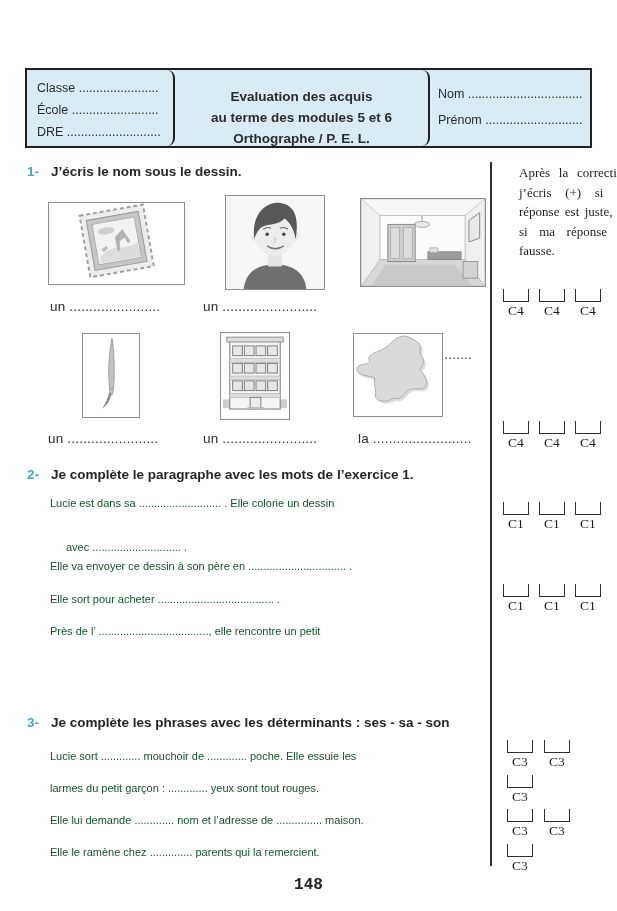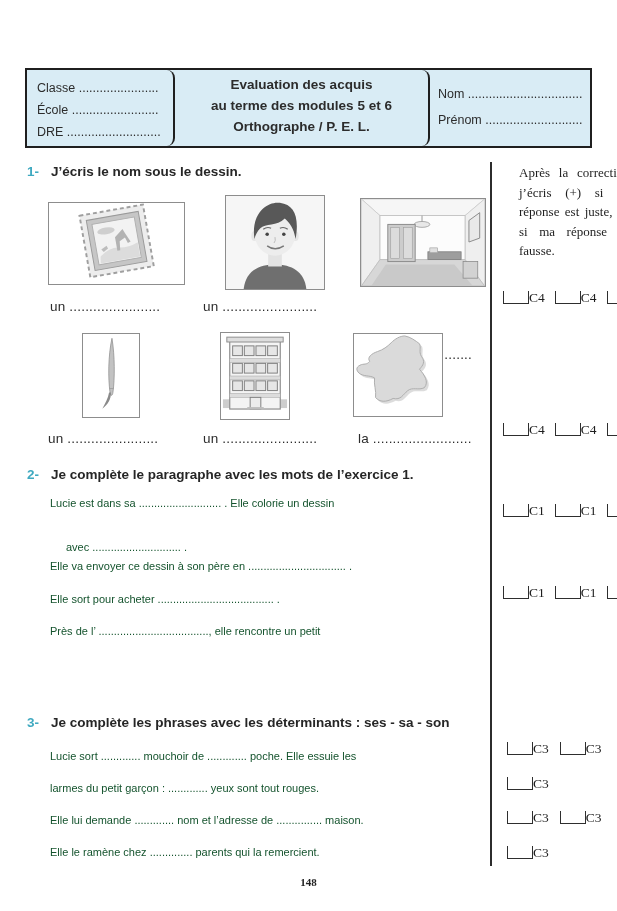--- a/index.html
+++ b/index.html
@@ -10,21 +10,21 @@
 
   
   .header-box {
     position:absolute; left:25px; top:68px; width:563px; height:76px;
     background:#d9ecf5; border:2px solid #1f1f1f; display:flex; box-sizing:content-box;
   }
   .hc { box-sizing:border-box;border-radius:8px; }
   .hc-left  { width:148px; border-right:2px solid #1f1f1f; padding:7px 4px 0 10px;
               font-size:12.5px; line-height:22px; white-space:nowrap; overflow:hidden; }
   .hc-center{ flex:1; border-right:2px solid #1f1f1f; text-align:center; font-weight:bold;
-              font-size:13.5px; line-height:21px; padding-top:4px; }
+              font-size:13.5px; line-height:21px; padding-top:16px; }
   .hc-right { width:160px; padding:11px 4px 0 8px; font-size:12.5px; line-height:26px;
               white-space:nowrap; overflow:hidden; }
 
   
   .v-divider { position:absolute; left:490px; top:162px; width:2px; height:704px; background:#2c2c2c; }
 
   
   .ex-head { position:absolute; font-weight:bold; font-size:13.5px; white-space:nowrap; color:#262626; }
   .ex-num  { color:#3fa9c0; display:inline-block; min-width:24px; }
   .text-line { position:absolute; left:50px; width:440px; font-size:11px; white-space:nowrap; color:#14532d; }
@@ -34,30 +34,30 @@
   .figure svg { display:block; width:100%; height:100%; }
   .img-label { position:absolute; font-size:13.5px; white-space:nowrap; letter-spacing:0.2px; }
 
   
   .sidebar-note {
     position:absolute; left:496px; top:163px; width:114px;
     font-family:"Liberation Serif", serif; font-size:13px; line-height:19.5px;
     text-align:justify; color:#1e1e1e;margin-left:23px;
   }
   .score-group { position:absolute; display:flex; }
-  .score-unit  { display:flex; flex-direction:row; align-items:center; }
+  .score-unit  { display:flex; flex-direction:column; align-items:center; }
   .bracket {
     width:24px; height:12px;
     border-left:1.6px solid #2e2e2e; border-right:1.6px solid #2e2e2e; border-bottom:1.6px solid #2e2e2e;
   }
   .score-label { font-family:"Liberation Serif", serif; font-size:13.5px; line-height:14px; margin-top:2px; color:#1e1e1e; }
 
   .page-num {
     position:absolute; left:0; right:0; top:876px; text-align:center;
-    font-family:Liberation Serif, serif; font-size:11px; font-weight:bold; color:#222;
+    font-family:Liberation Mono, monospace; font-size:16px; font-weight:bold; color:#222;
   }
 </style>
 </head>
 <body>
 
 <div class="page">
 
   <div class="header-box">
     <div class="hc hc-left">
       <div>Classe .......................</div>

